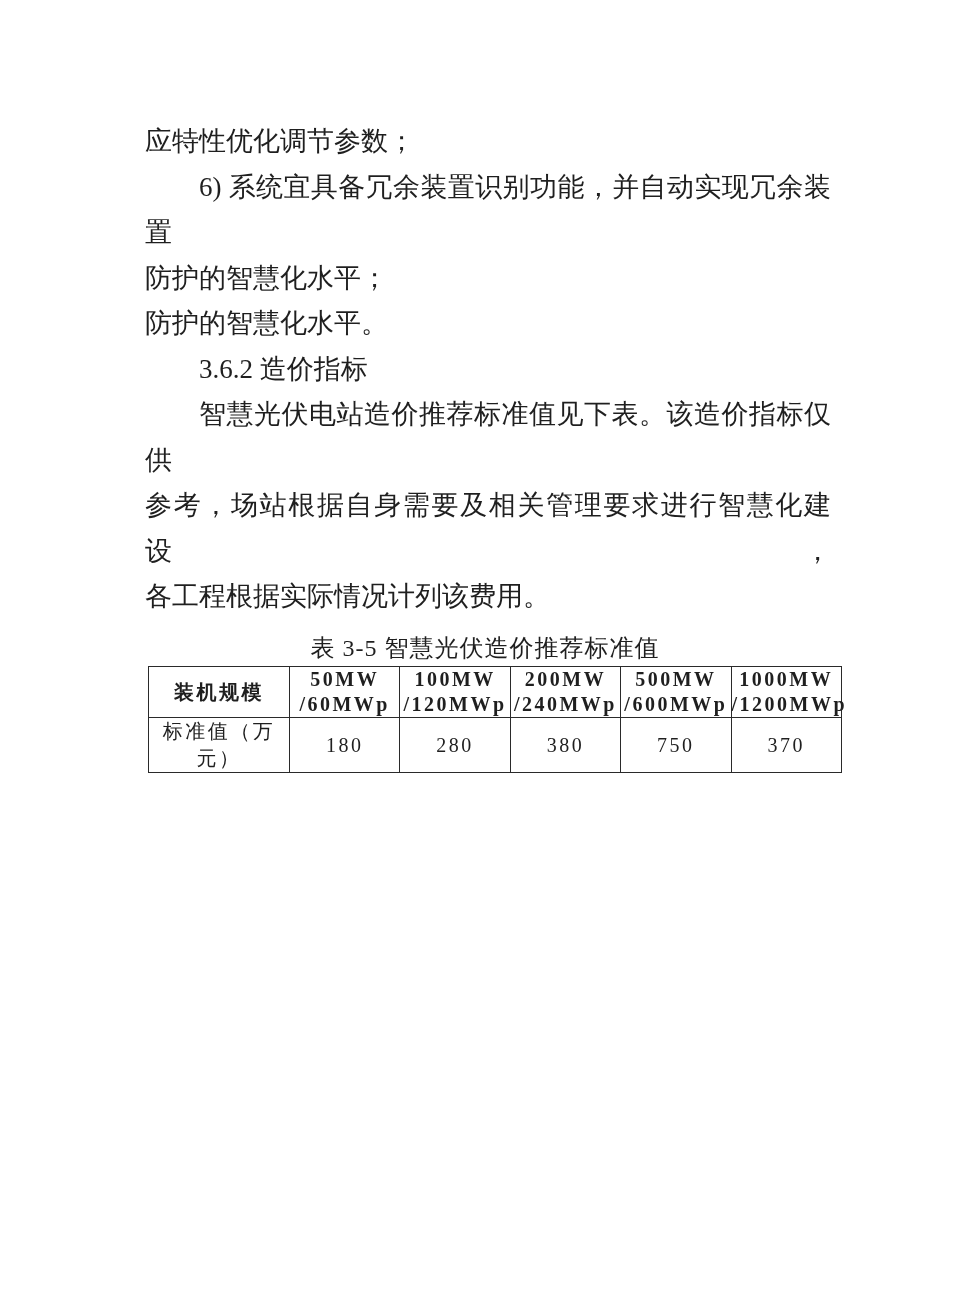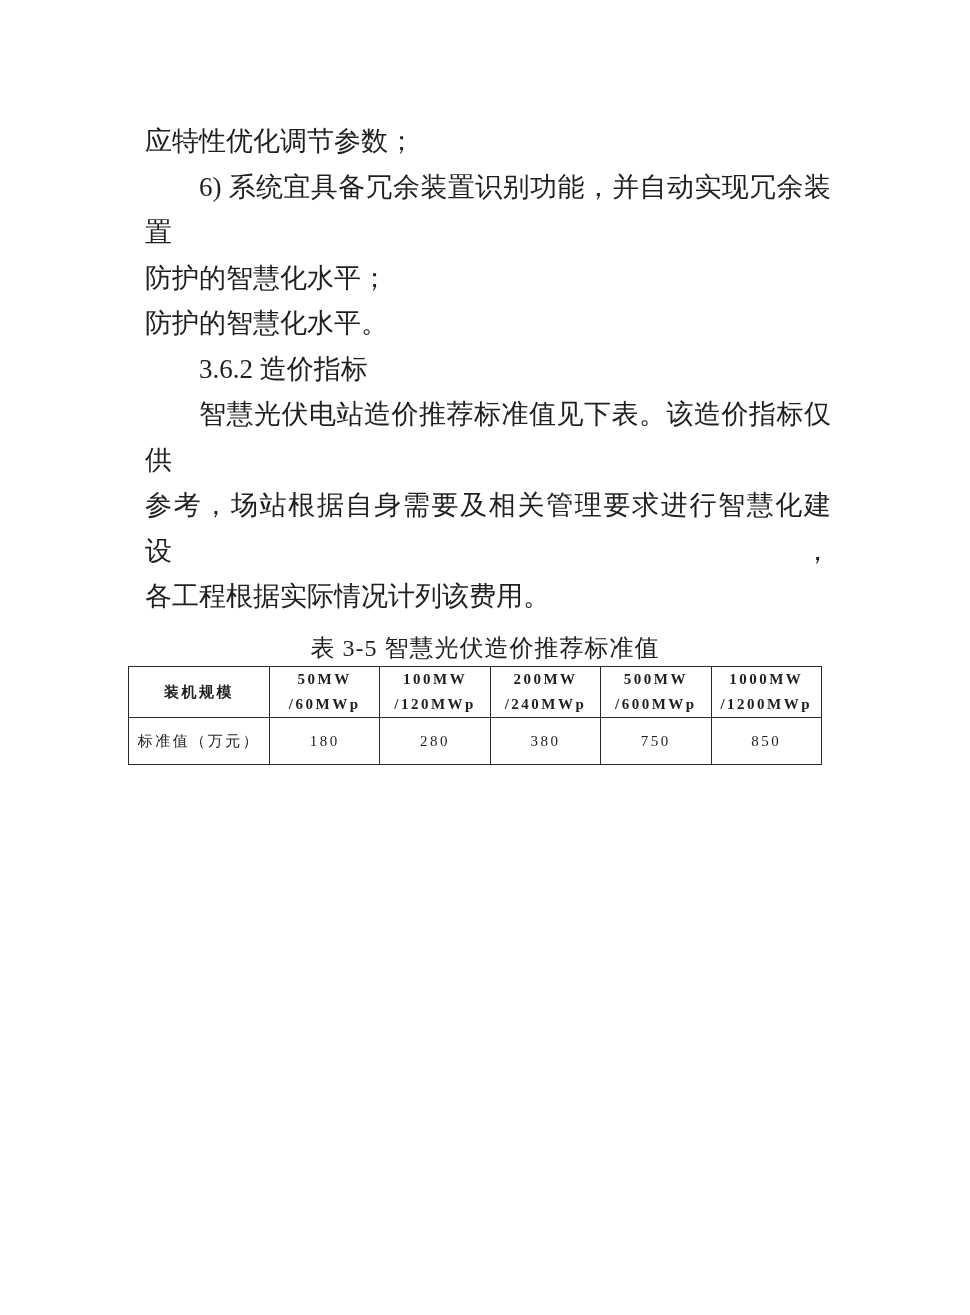--- a/index.html
+++ b/index.html
@@ -41,25 +41,25 @@
     left: 0;
     width: 970px;
     text-align: center;
     font-size: 24px;
     line-height: 32px;
     letter-spacing: 1px;
   }
   table.cost-table {
     position: absolute;
     top: 666px;
-    left: 128px;
+    left: 148px;
     width: 694px;
     border-collapse: collapse;
     table-layout: fixed;
-    font-size: 15px;
+    font-size: 20px;
   }
   table.cost-table col.first-col { width: 141px; }
   table.cost-table th,
   table.cost-table td {
     border: 1.7px solid #2a2a2a;
     text-align: center;
     vertical-align: middle;
     padding: 0;
     letter-spacing: 2.5px;
     color: #1f1f1f;
@@ -126,20 +126,20 @@
 /1200MWp</th>
       </tr>
     </thead>
     <tbody>
       <tr>
         <td>标准值（万元）</td>
         <td>180</td>
         <td>280</td>
         <td>380</td>
         <td>750</td>
-        <td>850</td>
+        <td>370</td>
       </tr>
     </tbody>
   </table>
 
   <div class="page-number">18</div>
 
 </div>
 
 </body></html>

